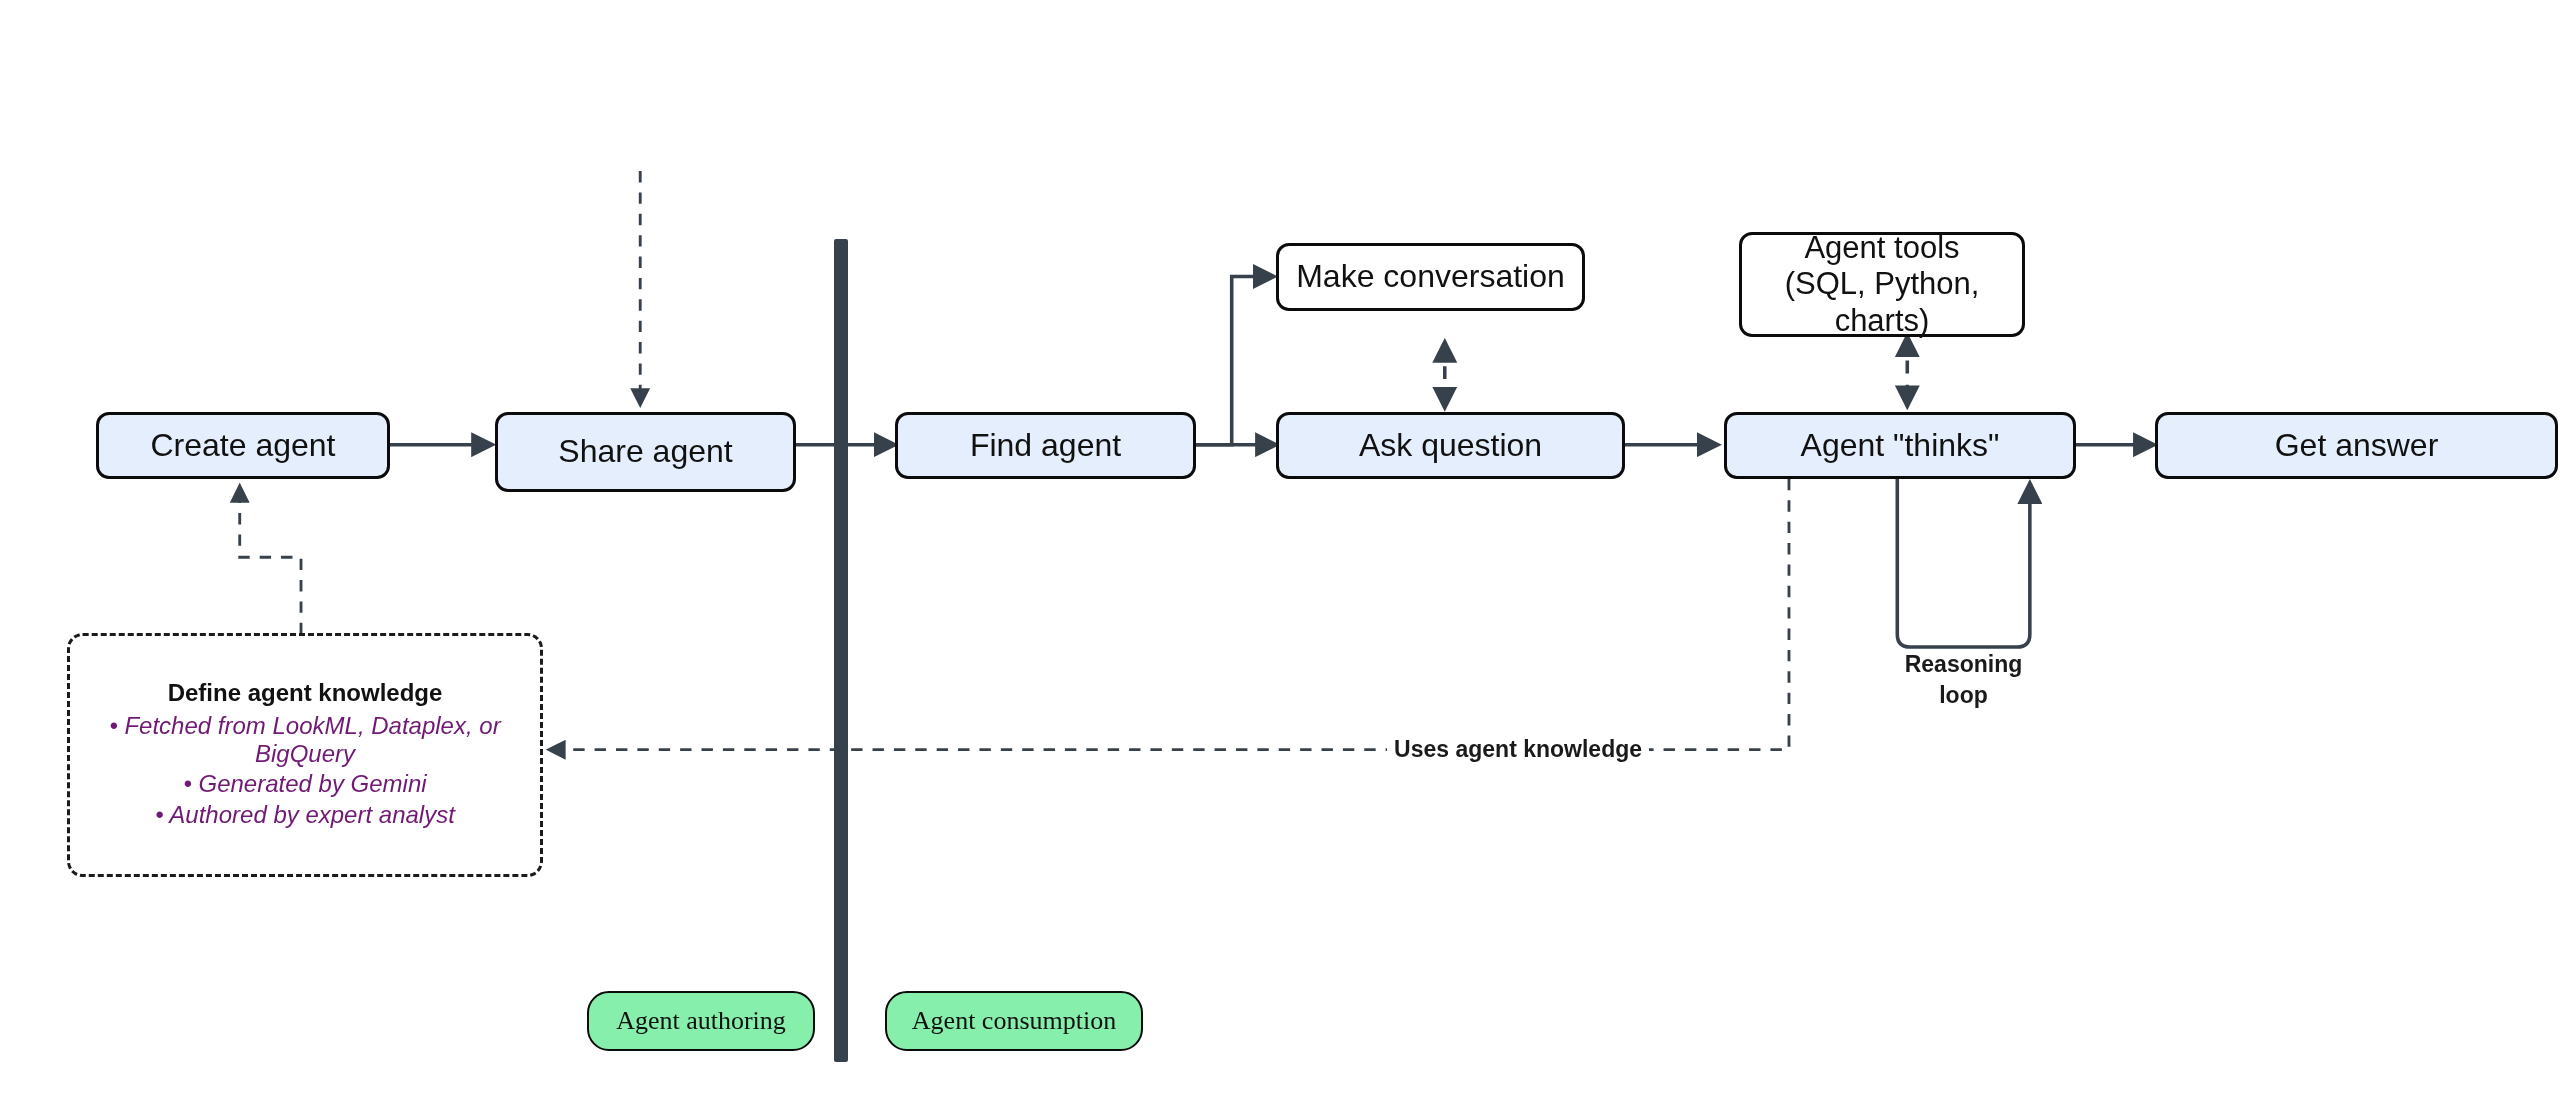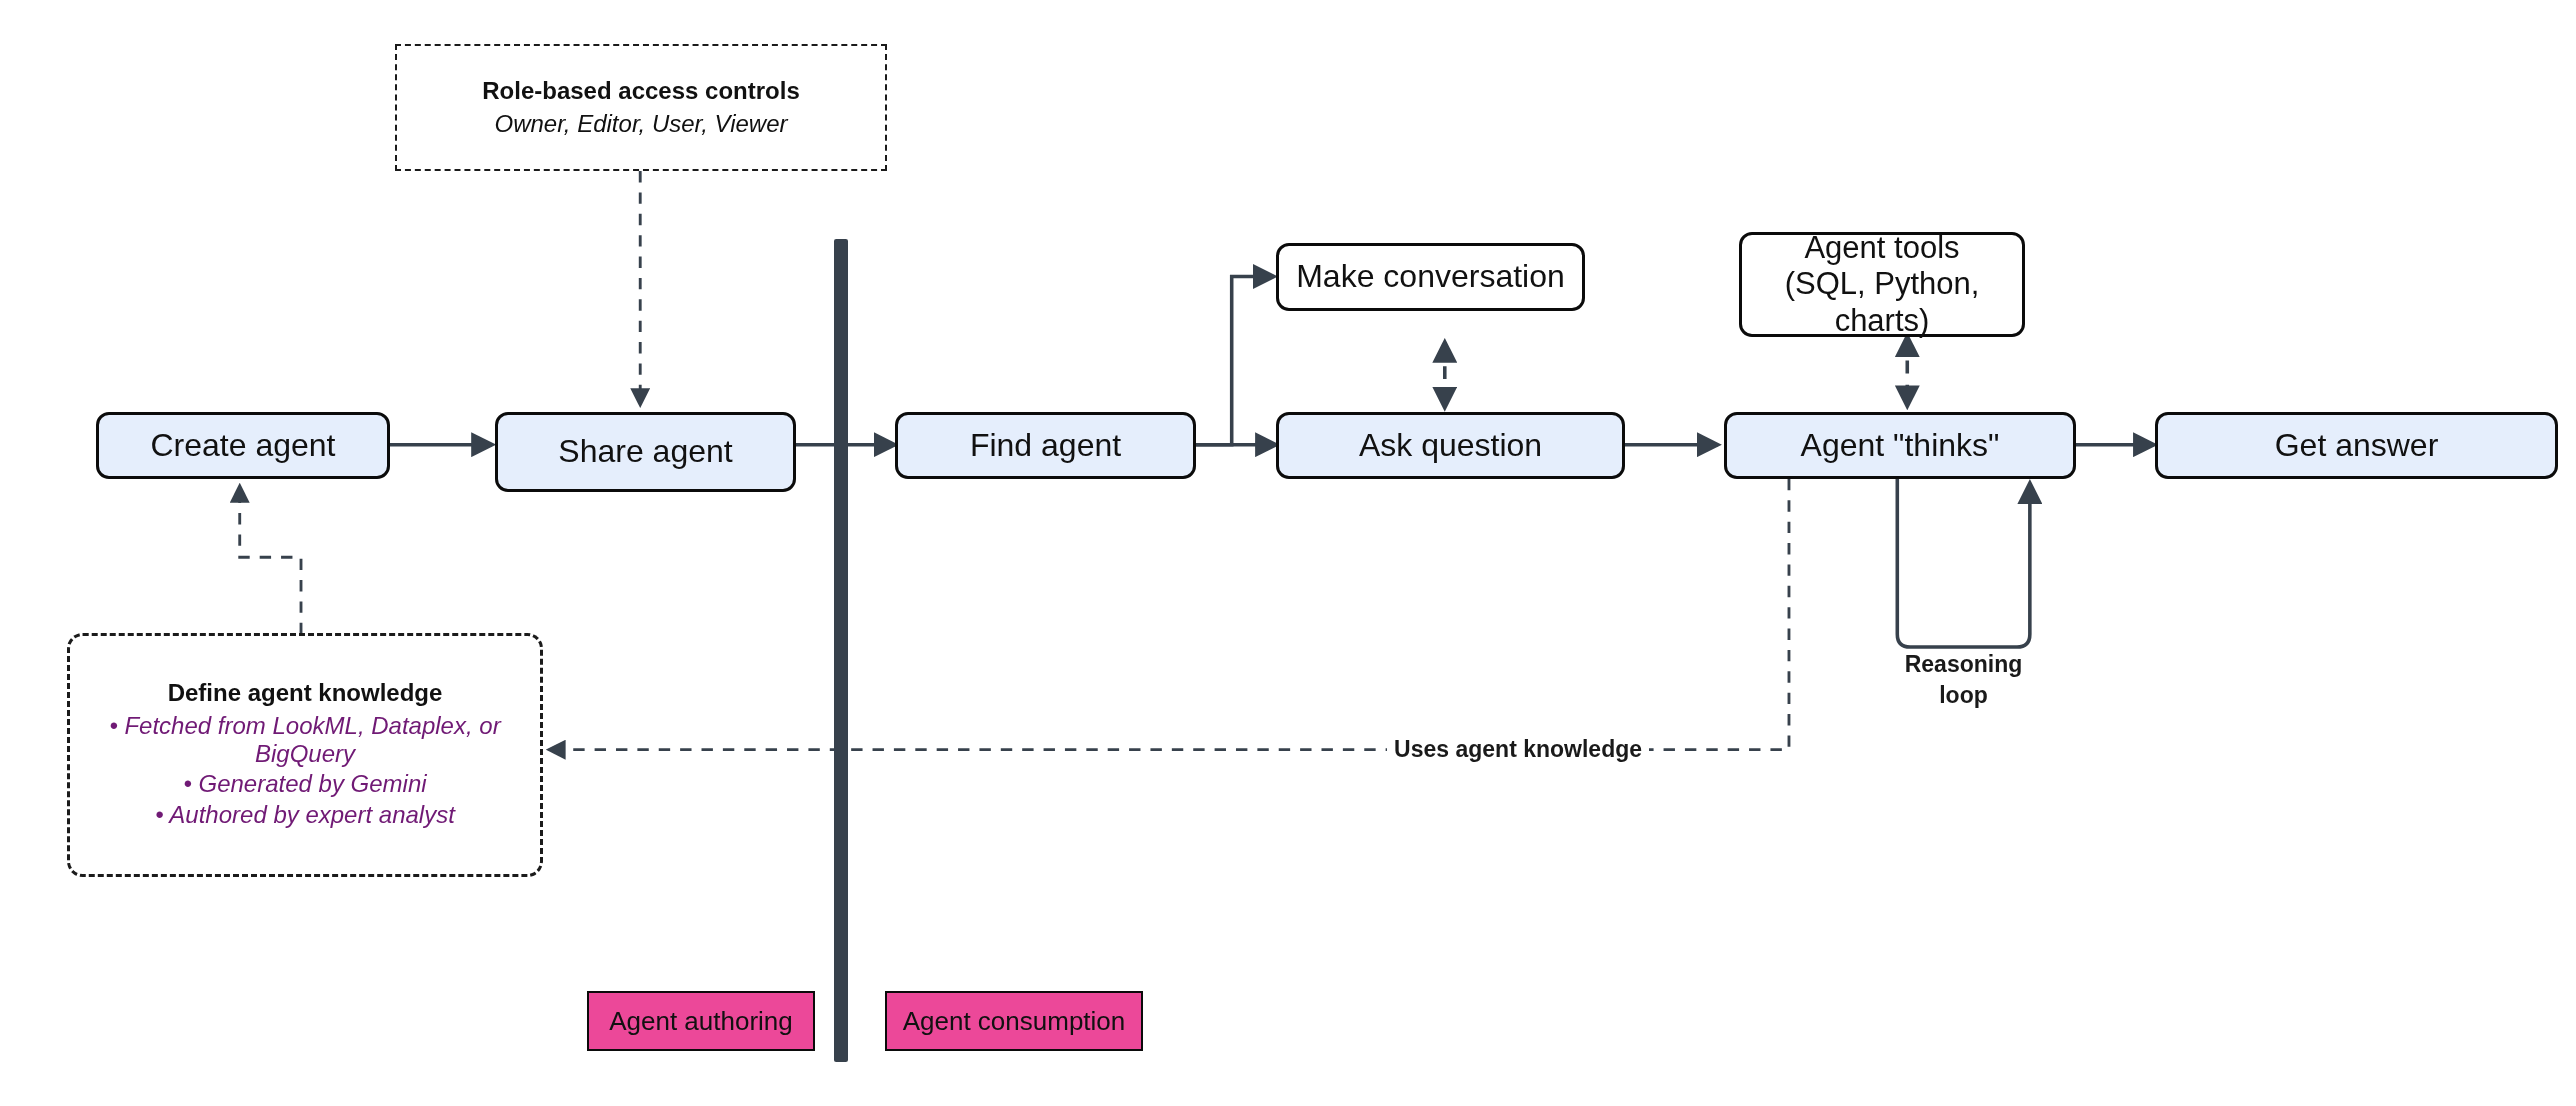--- a/index.html
+++ b/index.html
@@ -5,21 +5,21 @@
   html,body{margin:0;padding:0;background:#ffffff;}
   body{font-family:"Liberation Sans","DejaVu Sans",sans-serif;}
   #stage{position:relative;width:2576px;height:1106px;background:#ffffff;overflow:hidden;}
   svg.layer{position:absolute;left:0;top:0;width:2576px;height:1106px;pointer-events:none;}
 
   .node{position:absolute;box-sizing:border-box;display:flex;align-items:center;
         justify-content:center;text-align:center;border:3.6px solid #0b0b0b;
         border-radius:13px;color:#111111;line-height:1.18;}
   .node.blue{background:#e5eefc;}
   .node.white{background:#ffffff;}
-  .node.green{background:#ec4899;border-width:2.9px;border-radius:0;}
+  .node.green{background:#86efac;border-width:2.9px;border-radius:22px;font-family:Liberation Serif, serif;}
   .node.dashed{background:#ffffff;border:2.9px dashed #1b1b1b;border-radius:0;}
   .node.dashed-round{background:#ffffff;border:3.6px dashed #1b1b1b;border-radius:15.7px;}
 
   .flow-label{font-size:32px;font-weight:400;}
   .flow-label.two-line{font-size:31px;}
   .legend-label{font-size:26px;font-weight:400;}
 
   .note-inner{padding:0 18.5px;width:100%;}
   .note-title{font-size:24px;font-weight:700;color:#111;margin:0 0 4.3px 0;}
   .note-sub{font-size:24px;font-style:italic;color:#111;margin:0;}
@@ -67,26 +67,20 @@
 
     <path d="M 898 240 L 898 568" stroke="#37414c" stroke-width="4" fill="none" stroke-dasharray="16 14" marker-end="url(#ah)"></path>
 
     <path d="M 422 890 L 422 782 L 336 782 L 336 682" stroke="#37414c" stroke-width="4" fill="none" stroke-dasharray="16 14" marker-end="url(#ah)"></path>
 
     <path d="M 2510 672 L 2510 1052 L 770 1052" stroke="#37414c" stroke-width="4" fill="none" stroke-dasharray="16 14" marker-end="url(#ah)"></path>
   </svg>
 
   <div class="divider" style="left:834px;top:239px;width:13.5px;height:823px;"></div>
 
-  <div class="node dashed" style="left:395px;top:44px;width:492px;height:127px;">
-    <div class="note-inner">
-      <div class="note-title">Role-based access controls</div>
-      <div class="note-sub">Owner, Editor, User, Viewer</div>
-    </div>
-  </div>
 
   <div class="node blue flow-label" style="left:96px;top:412px;width:294px;height:67px;">
     <span>Create agent</span>
   </div>
 
   <div class="node blue flow-label" style="left:495px;top:412px;width:301px;height:80px;">
     <span>Share agent</span>
   </div>
 
   <div class="node dashed-round" style="left:67px;top:633px;width:476px;height:244px;">

